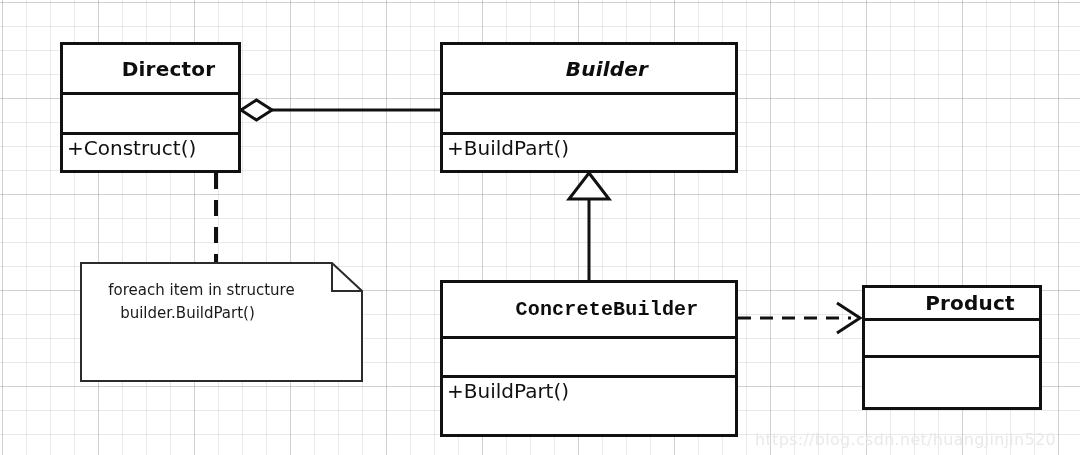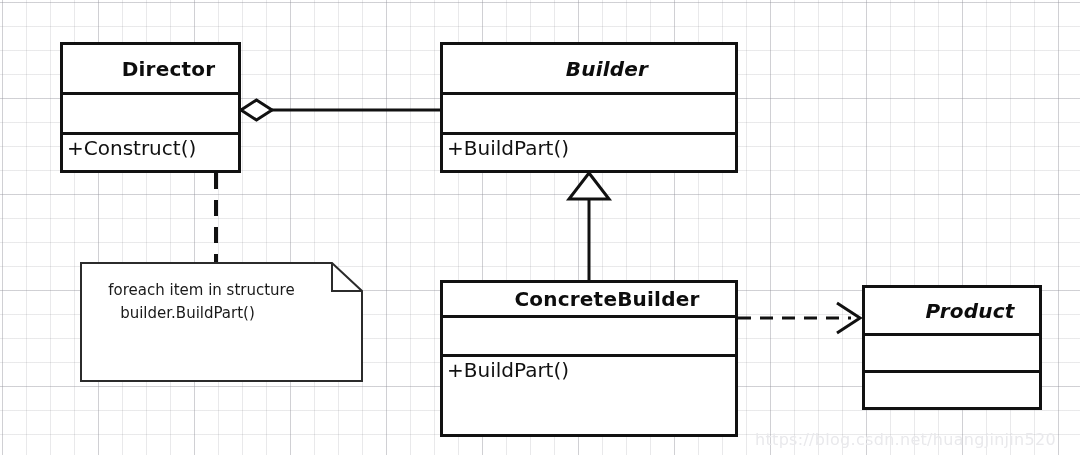--- a/index.html
+++ b/index.html
@@ -173,31 +173,31 @@
     <div class="compartment cmp-title abstract" style="height:47px;">
       <span class="title-text">Builder</span>
     </div>
     <div class="compartment cmp-empty" style="height:40px;"></div>
     <div class="compartment cmp-ops" style="flex:1 1 auto;">
       <span class="op-line">+BuildPart()</span>
     </div>
   </div>
 
   <div class="uml-class" style="left:440px; top:280px; width:298px; height:157px;">
-    <div class="compartment cmp-title" style="height:32px;">
+    <div class="compartment cmp-title" style="height:53px;font-family:Liberation Mono, monospace;">
       <span class="title-text">ConcreteBuilder</span>
     </div>
     <div class="compartment cmp-empty" style="height:39px;"></div>
     <div class="compartment cmp-ops" style="flex:1 1 auto;">
       <span class="op-line">+BuildPart()</span>
     </div>
   </div>
 
   <div class="uml-class" style="left:862px; top:285px; width:180px; height:125px;">
-    <div class="compartment cmp-title" style="height:45px;font-style:italic;">
+    <div class="compartment cmp-title" style="height:30px;">
       <span class="title-text">Product</span>
     </div>
     <div class="compartment cmp-empty" style="height:37px;"></div>
     <div class="compartment cmp-empty" style="flex:1 1 auto;"></div>
   </div>
 
   <div class="uml-note" style="left:81px; top:263px; width:281px; height:118px;">
     <div class="note-text">
       <span class="note-line line-1">foreach item in structure</span>
       <span class="note-line line-2">builder.BuildPart()</span>

